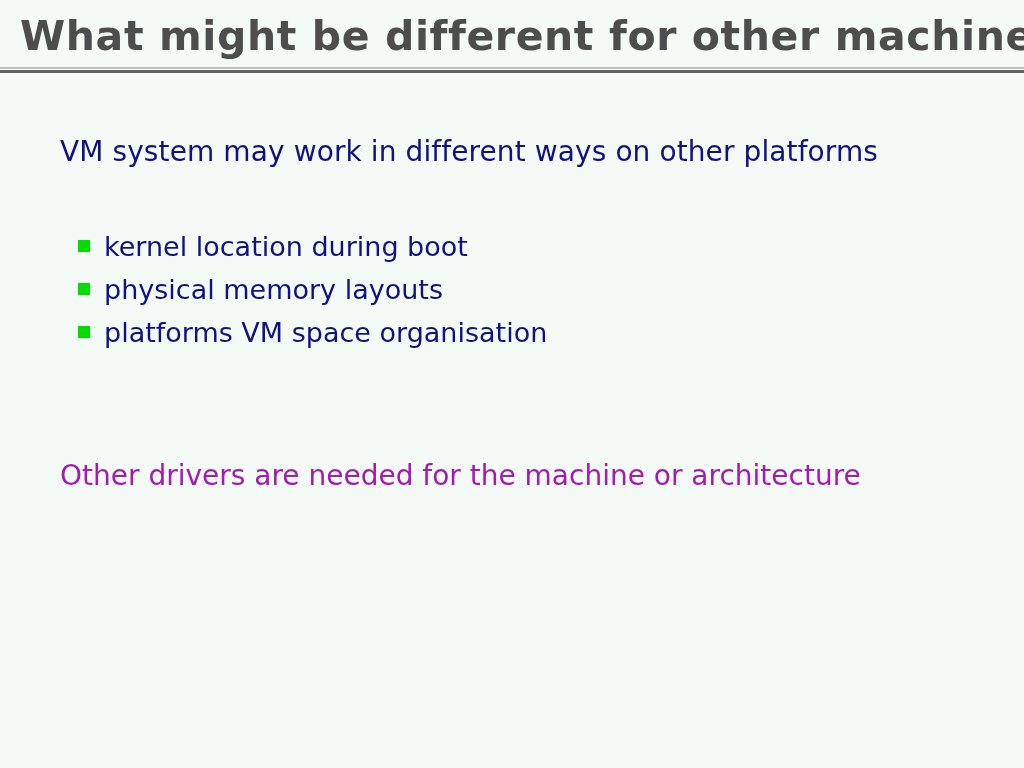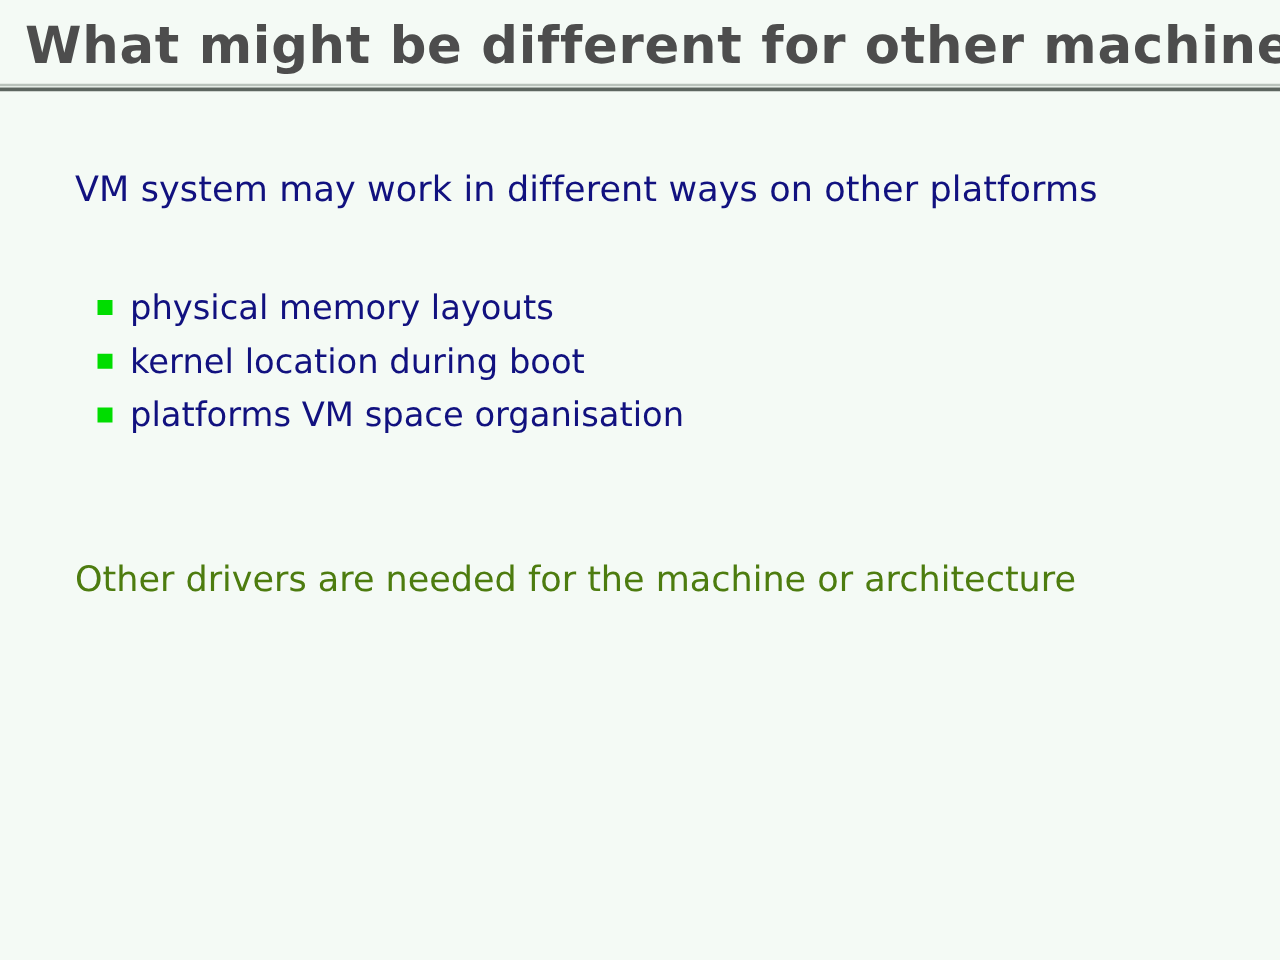--- a/index.html
+++ b/index.html
@@ -104,22 +104,22 @@
   }
 
   .bullet-label {
     display: inline-block;
     vertical-align: baseline;
   }
 
   .closing-line {
     position: absolute;
     left: 60px;
-    top: 374px;
-    color: #4d7c0f;
+    top: 386px;
+    color: #a21caf;
     font-family: "DejaVu Sans", sans-serif;
     font-size: 28px;
     font-weight: normal;
     white-space: nowrap;
   }
 </style>
 </head>
 <body>
 
 <div class="slide">
@@ -129,26 +129,26 @@
   <div class="title-rule"></div>
 
   <div class="body-area">
 
     <div class="lead-line">VM system may work in different ways on other platforms</div>
 
     <ul class="bullet-list">
 
       <li class="bullet-item">
         <span class="bullet-marker"></span>
-        <span class="bullet-label">physical memory layouts</span>
+        <span class="bullet-label">kernel location during boot</span>
       </li>
 
       <li class="bullet-item">
         <span class="bullet-marker"></span>
-        <span class="bullet-label">kernel location during boot</span>
+        <span class="bullet-label">physical memory layouts</span>
       </li>
 
       <li class="bullet-item">
         <span class="bullet-marker"></span>
         <span class="bullet-label">platforms VM space organisation</span>
       </li>
 
     </ul>
 
     <div class="closing-line">Other drivers are needed for the machine or architecture</div>

